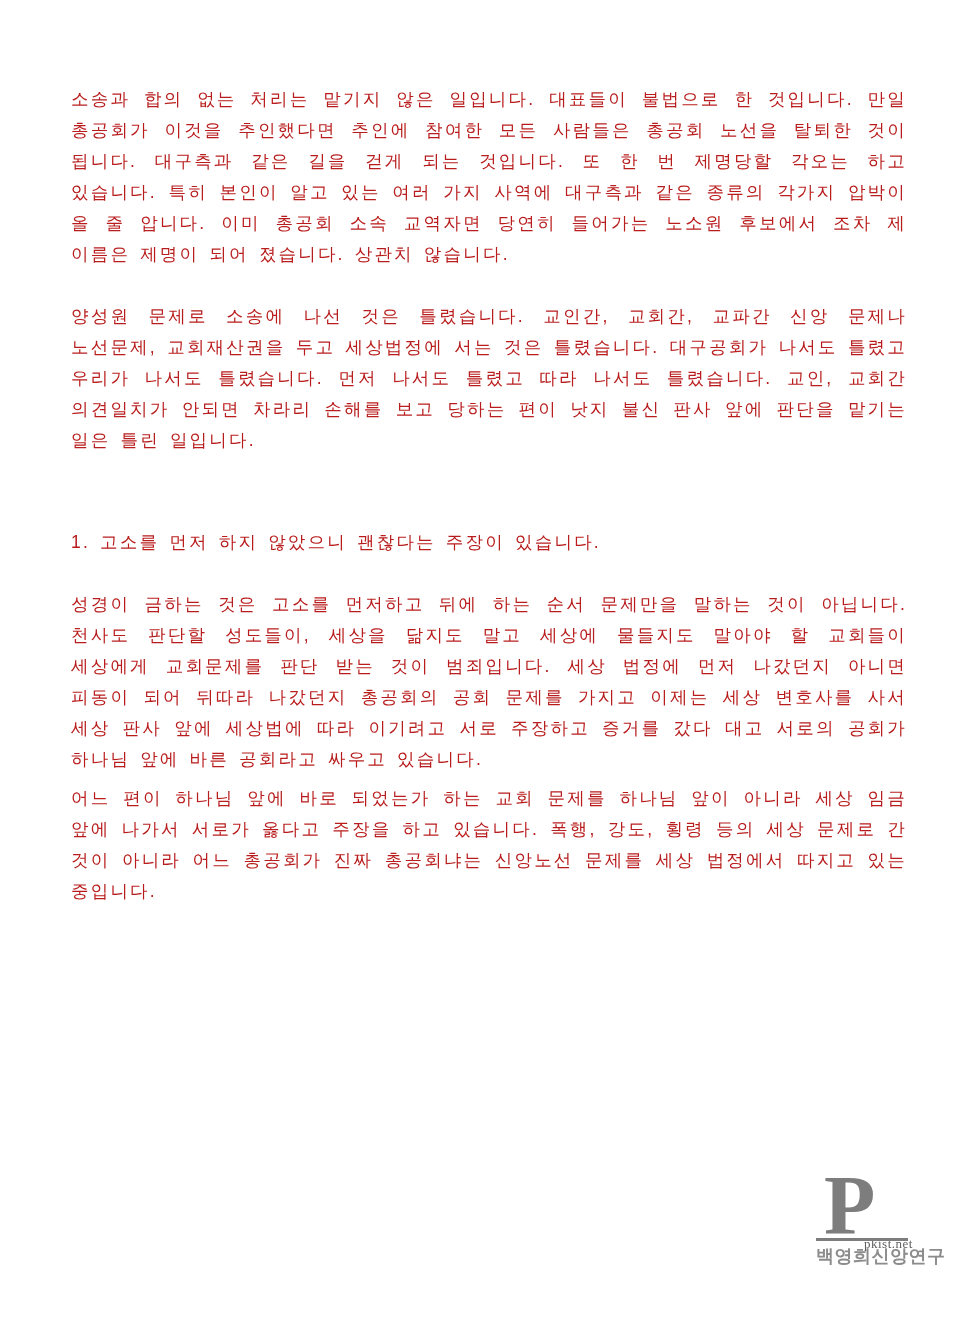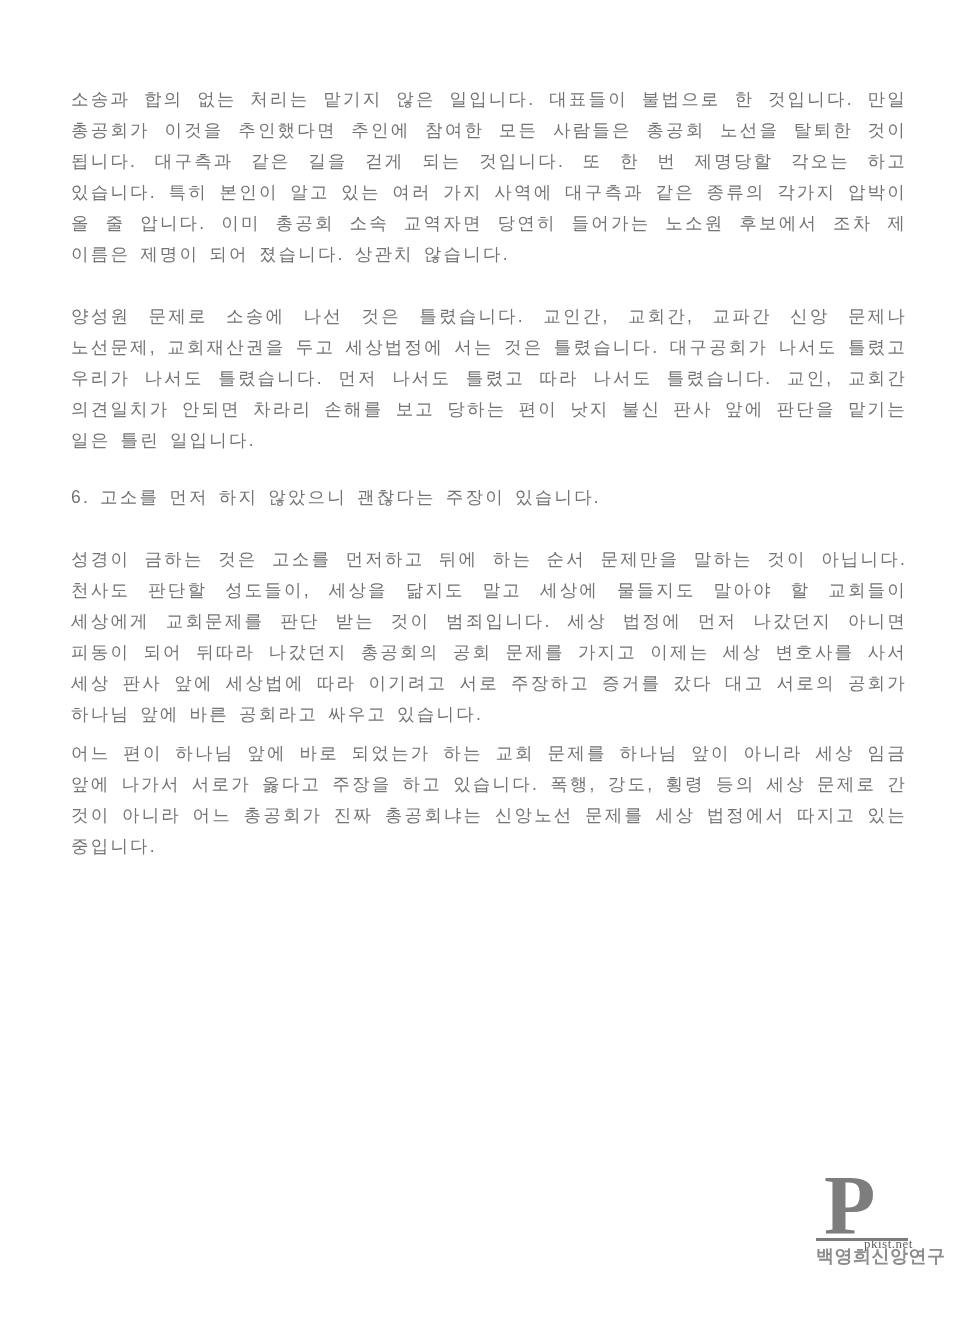--- a/index.html
+++ b/index.html
@@ -14,33 +14,33 @@
     background: #ffffff;
     overflow: hidden;
     font-family: "Liberation Sans", "DejaVu Sans", sans-serif;
   }
   .content {
     position: absolute;
     left: 71px;
     top: 84px;
     width: 836px;
     z-index: 1;
-    color: #737373;
+    color: #b91c1c;
     font-size: 17.5px;
     line-height: 31px;
     text-align: justify;
     word-break: keep-all;
     letter-spacing: 2.2px;
     word-spacing: 3px;
   }
   .content p {
     margin: 0 0 31px 0;
   }
   .content p.gap-after-2 {
-    margin-bottom: 26px;
+    margin-bottom: 71px;
   }
   .content p.tight {
     margin-bottom: 8px;
   }
   .content p.last {
     margin-bottom: 0;
   }
   
   .watermark {
     position: absolute;
@@ -95,21 +95,21 @@
 <div class="page">
 
   <div class="content">
     <p>소송과 합의 없는 처리는 맡기지 않은 일입니다. 대표들이 불법으로 한 것입니다. 만일 총공회가 이것을 추인했다면 추인에 참여한 모든 사람들은 총공회 노선을 탈퇴한 것이 됩니다. 대구측과 같은 길을 걷게 되는 것입니다. 또 한 번 제명당할 각오는 하고 있습니다. 특히 본인이 알고 있는 여러 가지 사역에 대구측과 같은 종류의 각가지 압박이 올 줄 압니다. 이미 총공회 소속 교역자면 당연히 들어가는 노소원 후보에서 조차 제 이름은 제명이 되어 졌습니다. 상관치 않습니다.</p>
 
 
 
 
     <p class="gap-after-2">양성원 문제로 소송에 나선 것은 틀렸습니다. 교인간, 교회간, 교파간 신앙 문제나 노선문제, 교회재산권을 두고 세상법정에 서는 것은 틀렸습니다. 대구공회가 나서도 틀렸고 우리가 나서도 틀렸습니다. 먼저 나서도 틀렸고 따라 나서도 틀렸습니다. 교인, 교회간 의견일치가 안되면 차라리 손해를 보고 당하는 편이 낫지 불신 판사 앞에 판단을 맡기는 일은 틀린 일입니다.</p>
 
-    <p>6. 고소를 먼저 하지 않았으니 괜찮다는 주장이 있습니다.</p>
+    <p>1. 고소를 먼저 하지 않았으니 괜찮다는 주장이 있습니다.</p>
 
     <p class="tight">성경이 금하는 것은 고소를 먼저하고 뒤에 하는 순서 문제만을 말하는 것이 아닙니다. 천사도 판단할 성도들이, 세상을 닮지도 말고 세상에 물들지도 말아야 할 교회들이 세상에게 교회문제를 판단 받는 것이 범죄입니다. 세상 법정에 먼저 나갔던지 아니면 피동이 되어 뒤따라 나갔던지 총공회의 공회 문제를 가지고 이제는 세상 변호사를 사서 세상 판사 앞에 세상법에 따라 이기려고 서로 주장하고 증거를 갔다 대고 서로의 공회가 하나님 앞에 바른 공회라고 싸우고 있습니다.</p>
 
     <p class="last">어느 편이 하나님 앞에 바로 되었는가 하는 교회 문제를 하나님 앞이 아니라 세상 임금 앞에 나가서 서로가 옳다고 주장을 하고 있습니다. 폭행, 강도, 횡령 등의 세상 문제로 간 것이 아니라 어느 총공회가 진짜 총공회냐는 신앙노선 문제를 세상 법정에서 따지고 있는 중입니다.</p>
   </div>
 
   <div class="watermark">
     <span class="wm-p">P</span>
     <span class="wm-site">pkist.net</span>
     <span class="wm-rule"></span>

